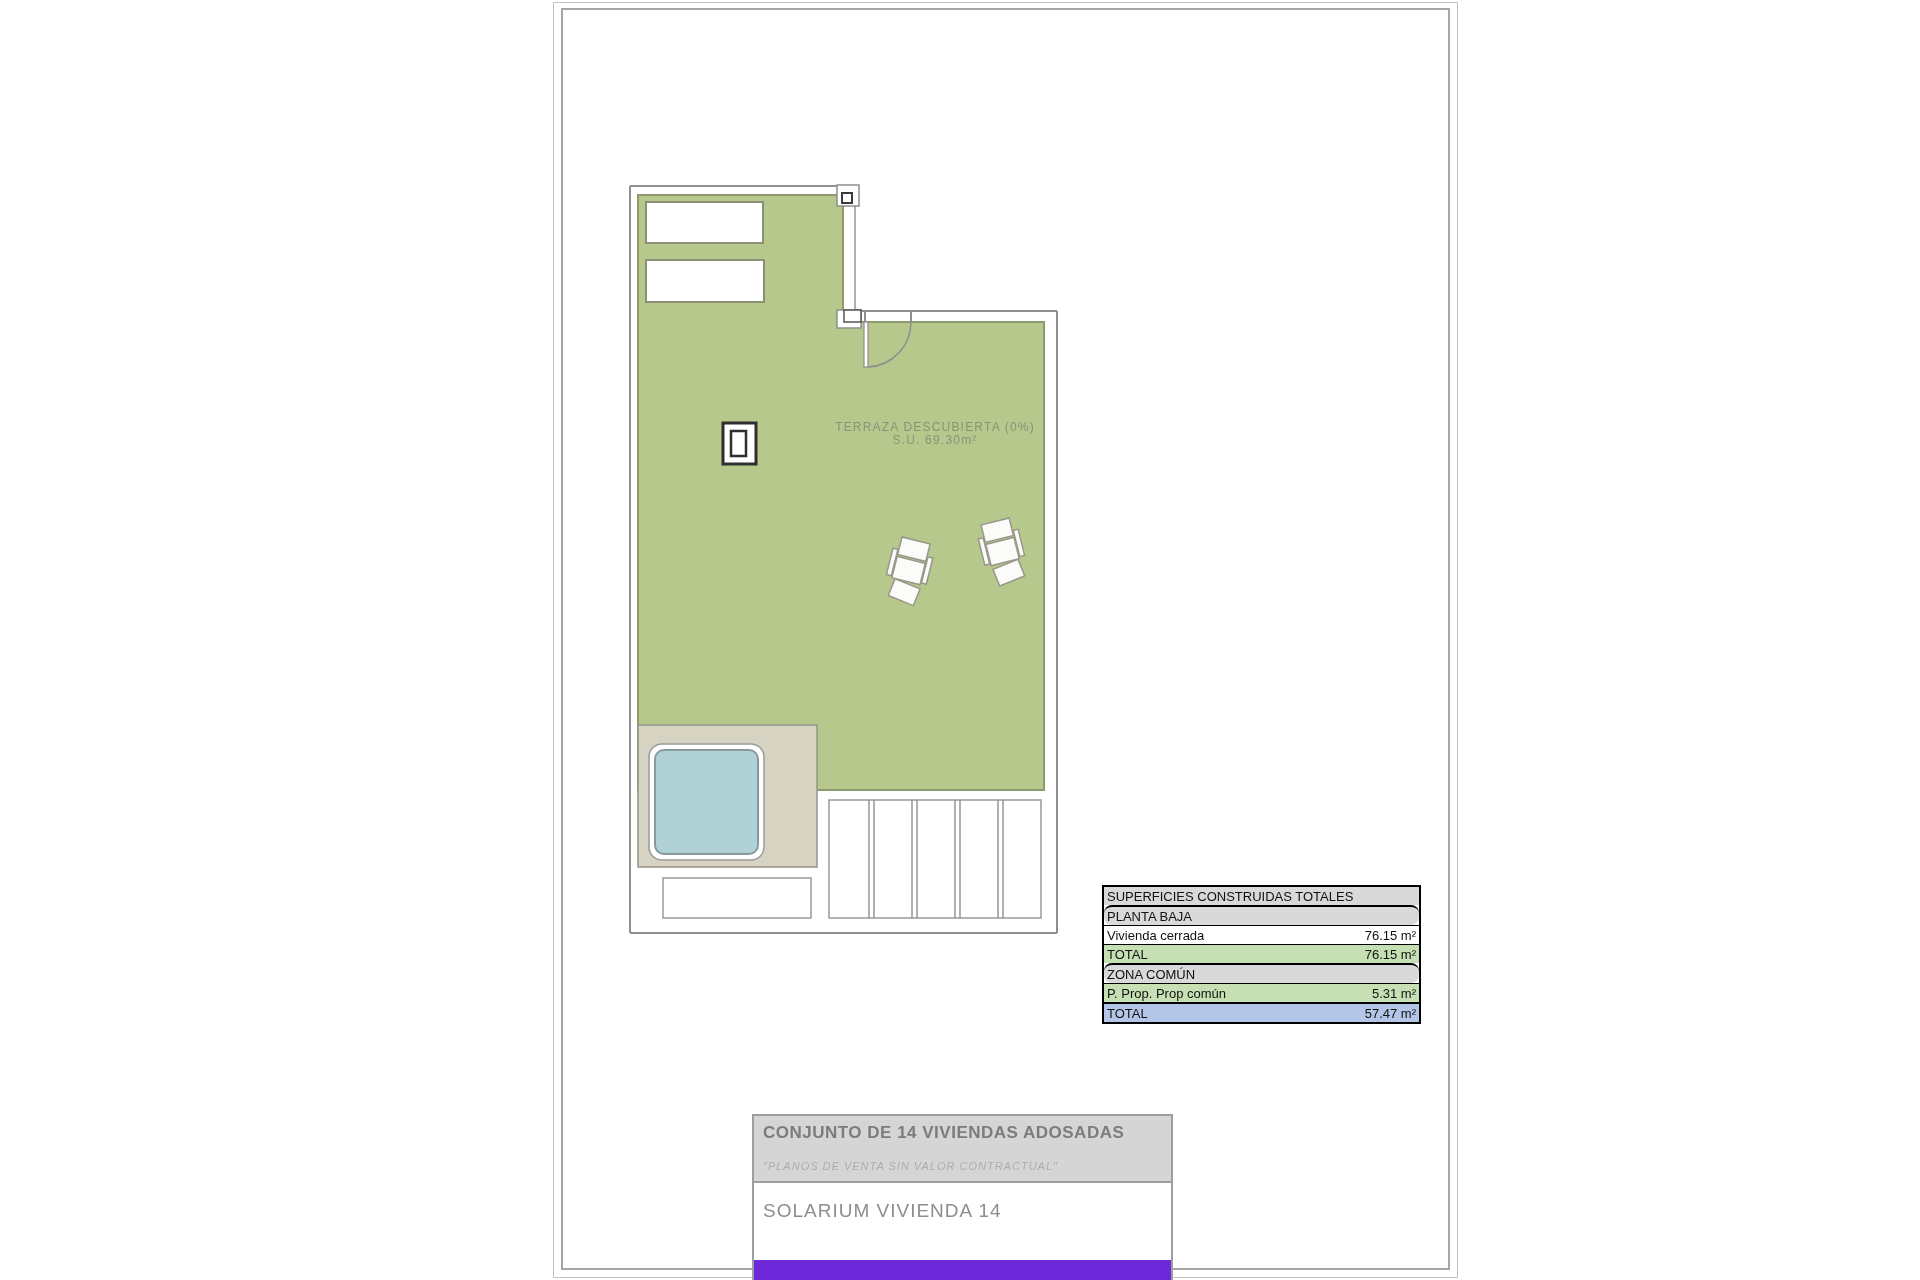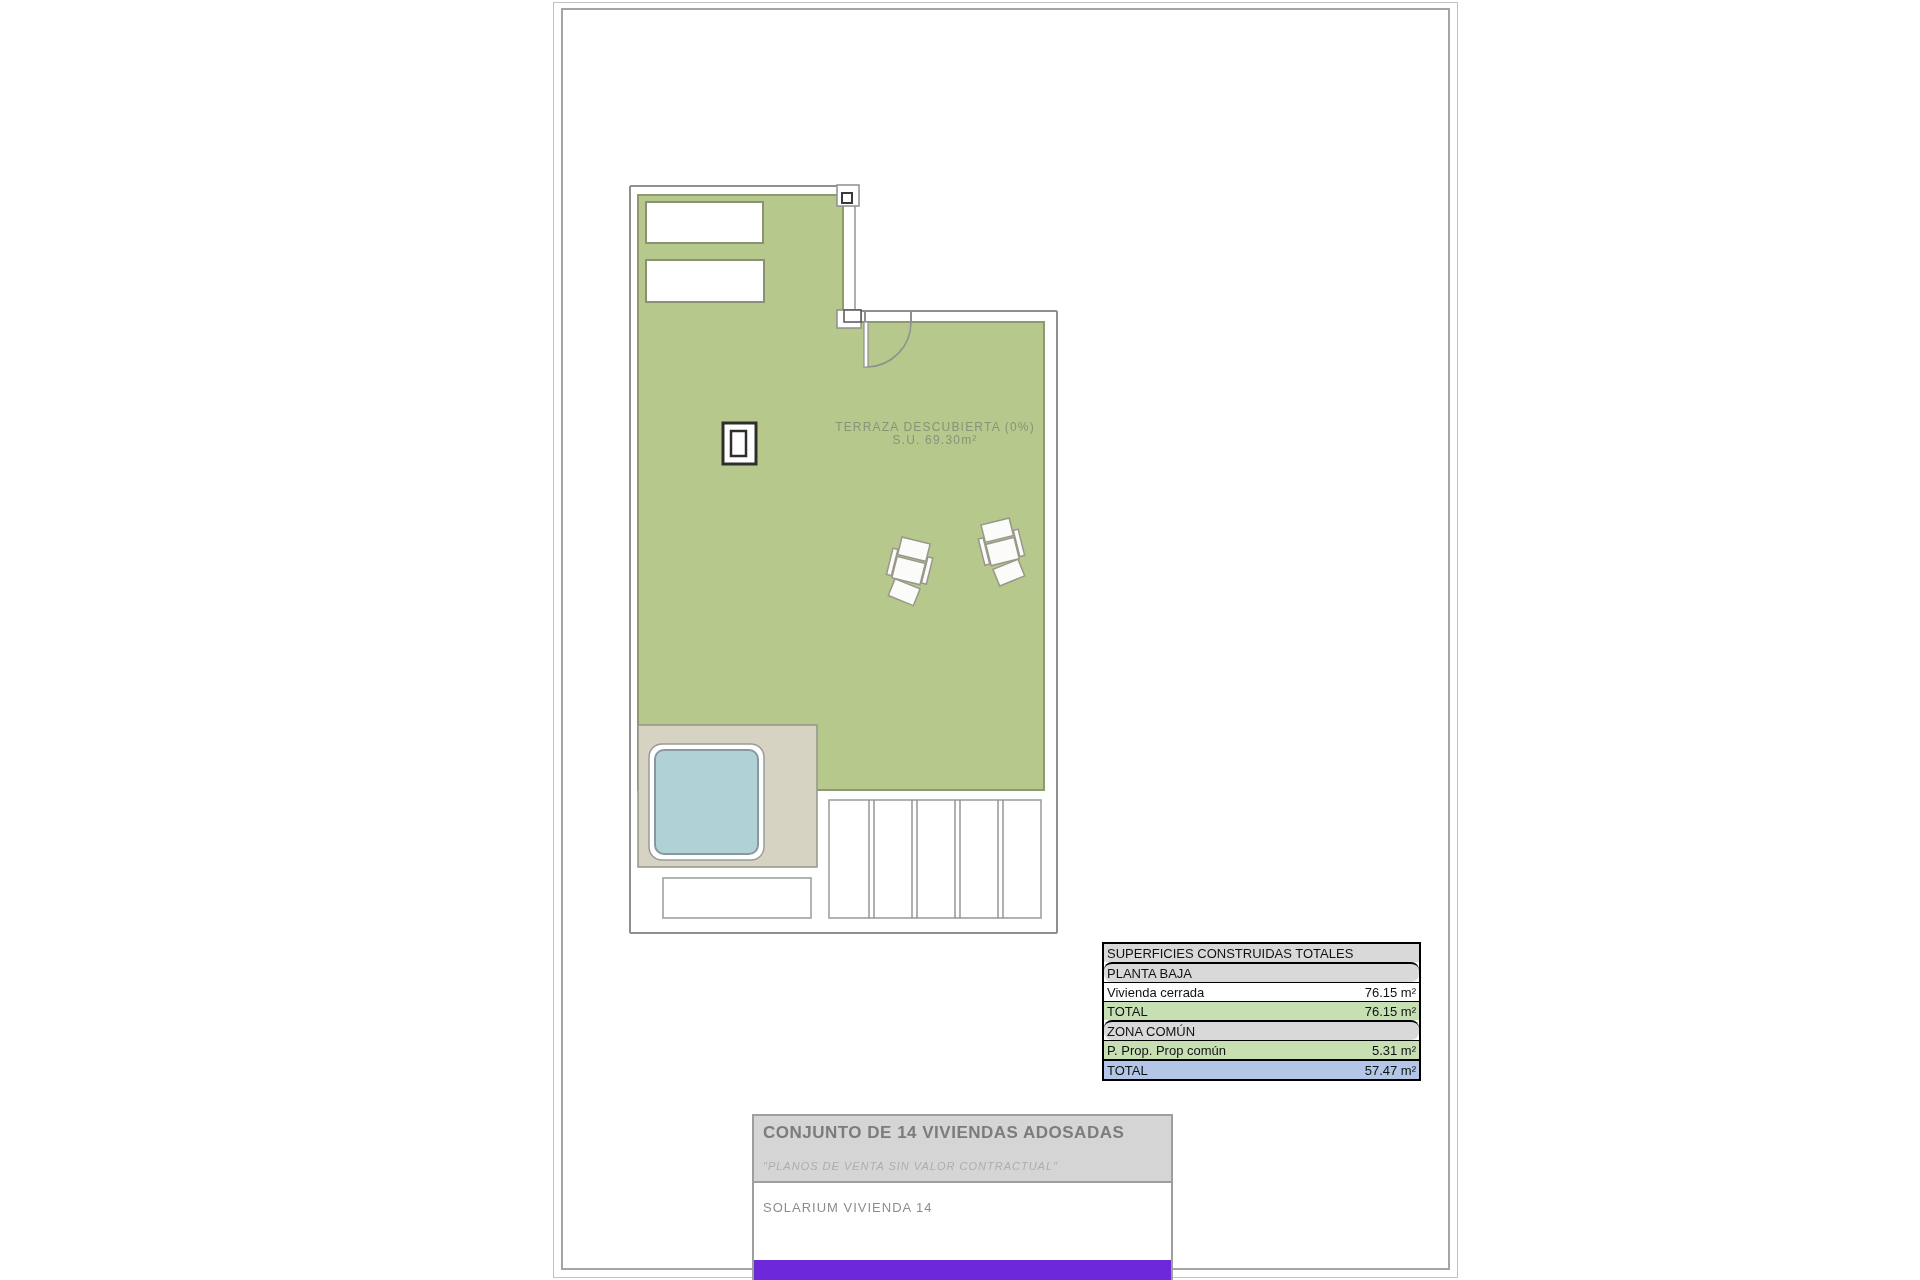--- a/index.html
+++ b/index.html
@@ -7,21 +7,21 @@
     position:relative;width:1920px;height:1280px;background:#ffffff;
     font-family:"Liberation Sans","DejaVu Sans",sans-serif;overflow:hidden;margin-left:45px;
   }
   
   .sheet-outer{position:absolute;left:508px;top:2px;width:903px;height:1274px;border:1px solid #c2c2c2;}
   .sheet-inner{position:absolute;left:516px;top:8px;width:885px;height:1258px;border:2px solid #a5a5a5;}
   
   .plan-svg{position:absolute;left:560px;top:160px;width:480px;height:800px;}
   
   .areas-table{
-    position:absolute;left:1057px;top:942px;width:315px;
+    position:absolute;left:1057px;top:885px;width:315px;
     border:2px solid #000;background:#fff;font-size:13px;color:#111;
   }
   .areas-table .row{display:flex;align-items:center;height:18px;padding:0 3px;border-top:1px solid #000;}
   .areas-table .row:first-child{border-top:none;}
   .areas-table .row .lbl{flex:1;text-align:left;white-space:nowrap;}
   .areas-table .row .val{white-space:nowrap;}
   .t-head{background:#d9d9d9;justify-content:center;border-top:none;}
   .t-head .lbl{text-align:center;flex:none;}
   .t-section{background:#d9d9d9;border-radius:8px;}
   .t-plain{background:#ffffff;gap:47px;}
@@ -39,21 +39,21 @@
   .tb-title{
     position:absolute;left:9px;top:7px;font-size:17px;font-weight:bold;
     color:#7c7c7c;letter-spacing:0.5px;
   }
   .tb-disclaimer{
     position:absolute;left:9px;top:44px;font-size:11px;font-style:italic;
     color:#adadad;letter-spacing:1px;
   }
   .tb-body{position:relative;height:77px;background:#fff;}
   .tb-sheetname{
-    position:absolute;left:9px;top:17px;font-size:13px;color:#8d8d8d;letter-spacing:1px;
+    position:absolute;left:9px;top:17px;font-size:19px;color:#8d8d8d;letter-spacing:1px;
   }
   
   .wall{stroke:#8f8f8f;stroke-width:2;fill:none;}
   .wall-thin{stroke:#8f8f8f;stroke-width:1.4;fill:none;}
   .plan-text{fill:#8b9278;font-size:12px;letter-spacing:1.2px;text-anchor:middle;font-family:"Liberation Sans",sans-serif;}
 </style>
 </head>
 <body>
 
 <div id="canvas">

